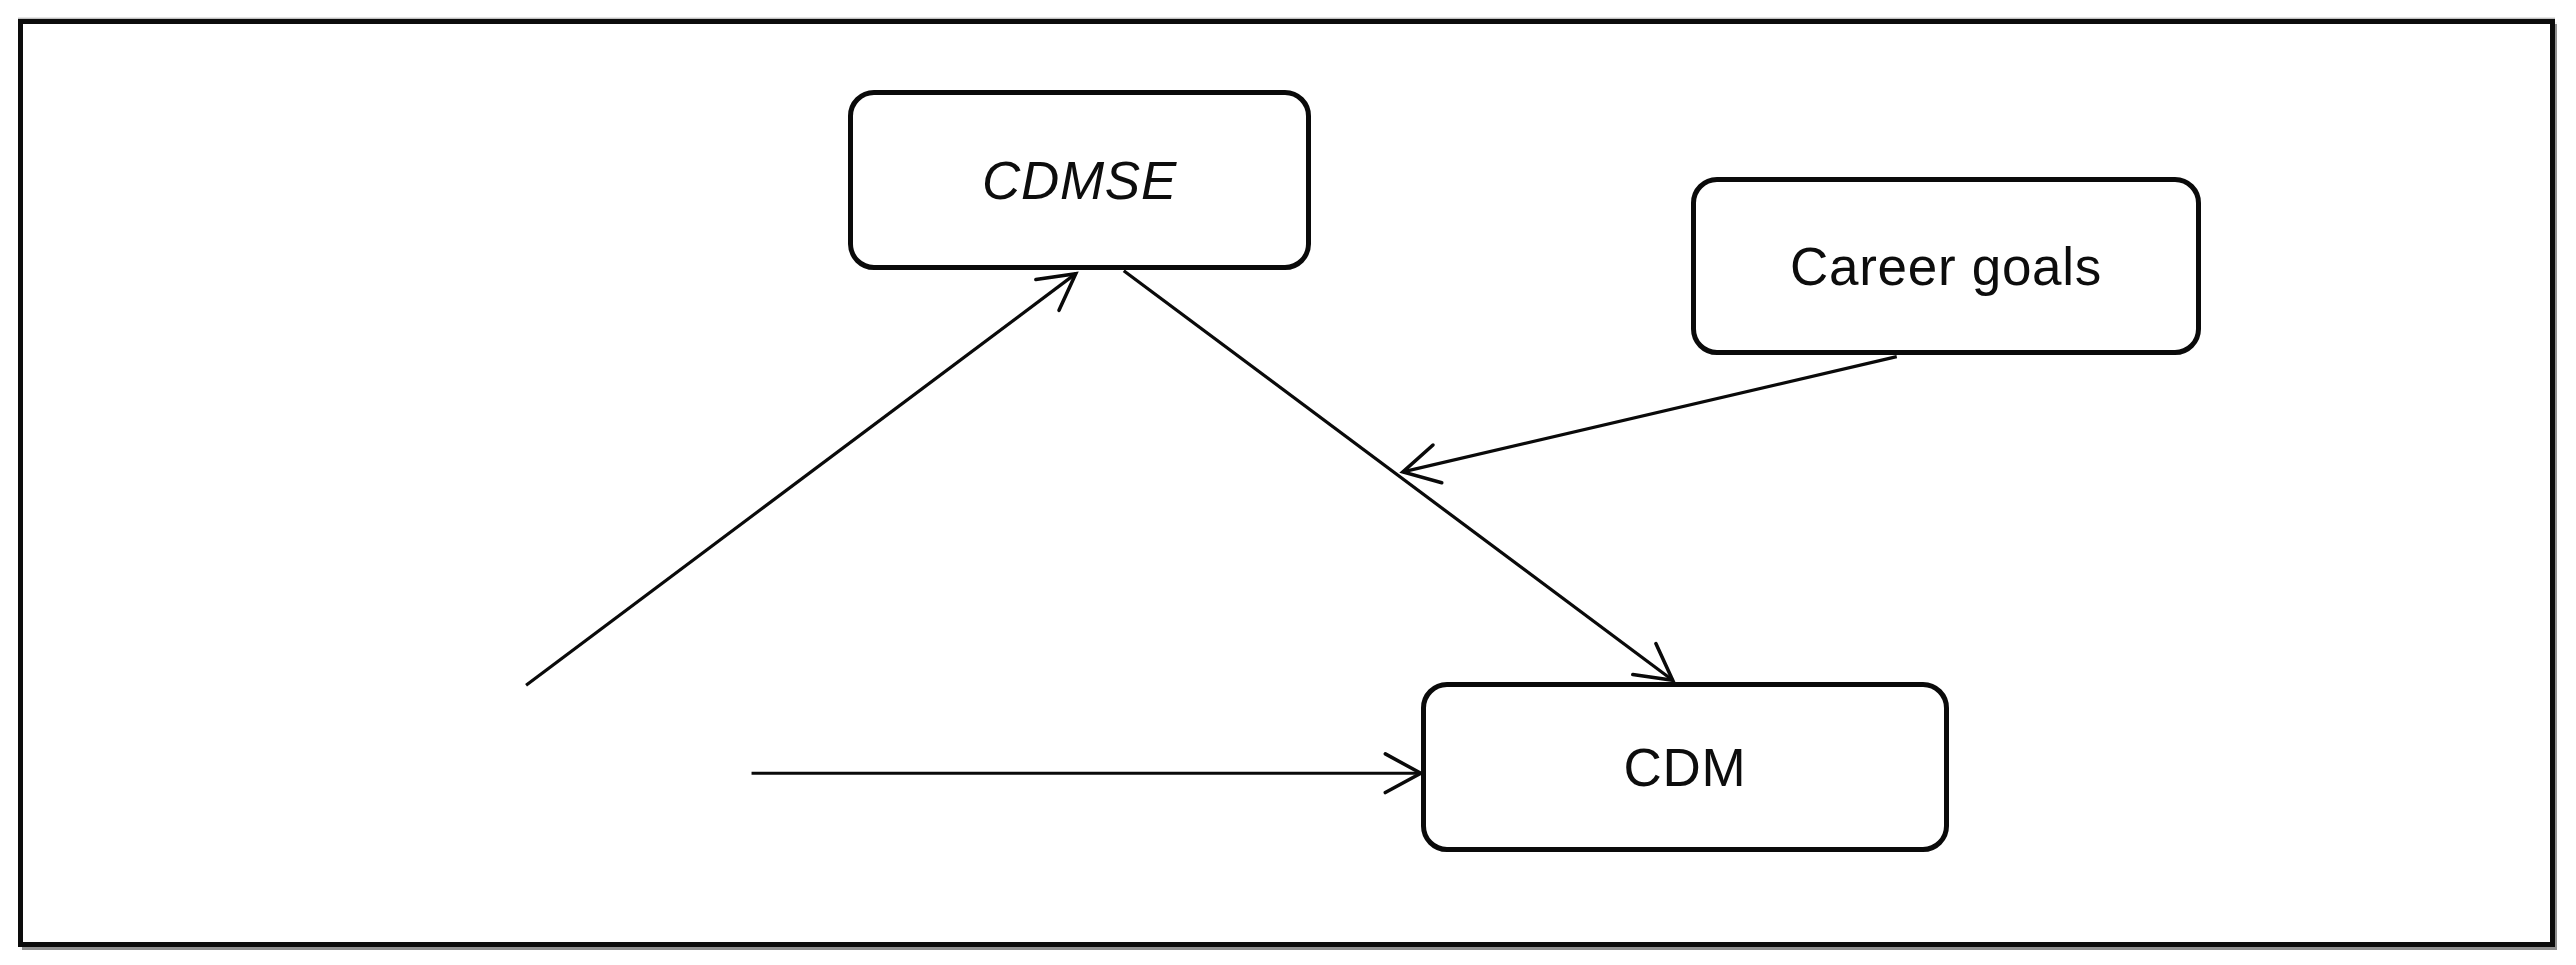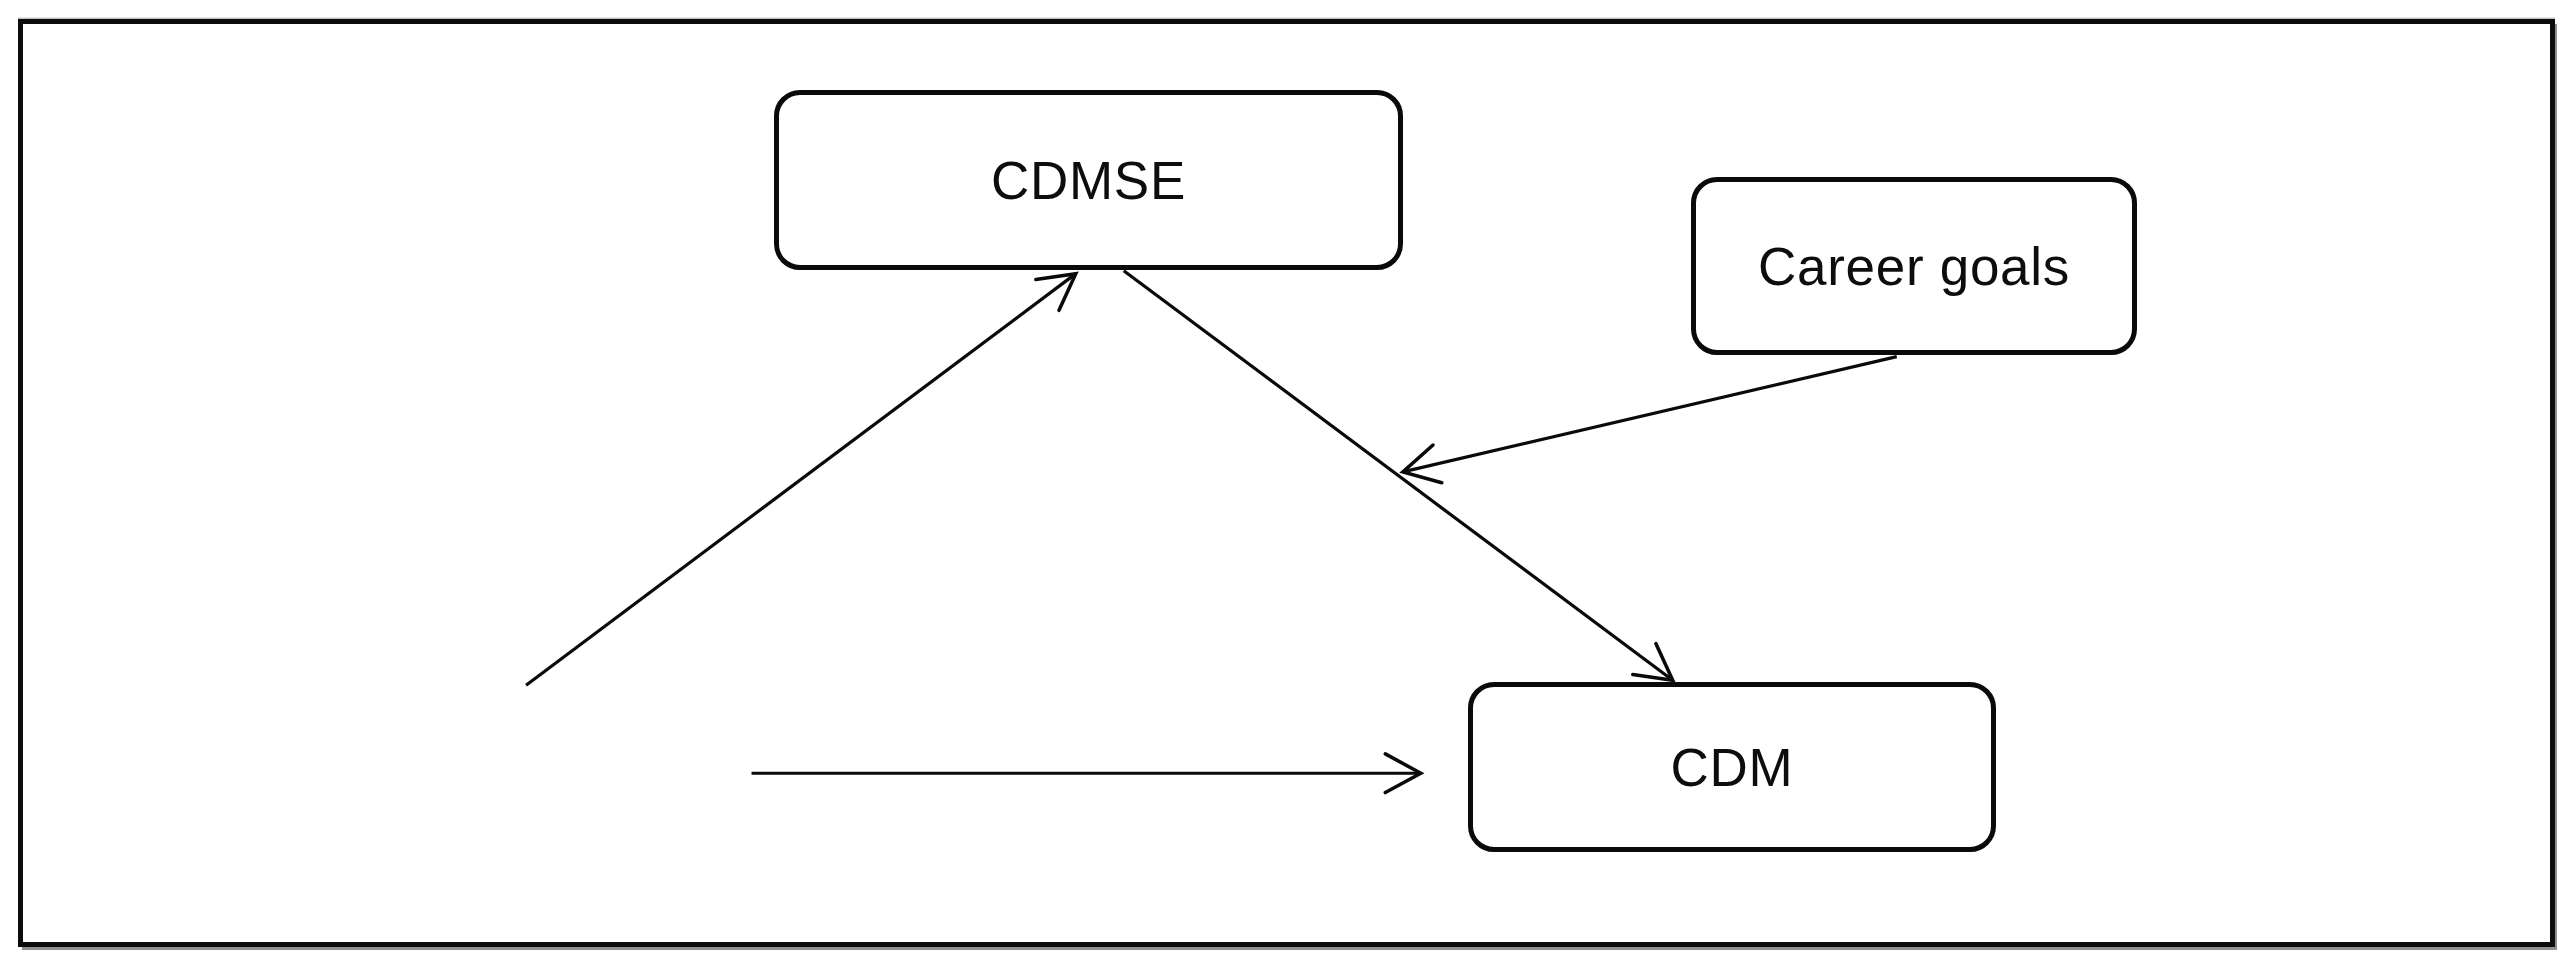--- a/index.html
+++ b/index.html
@@ -46,24 +46,24 @@
     border-radius: 26px;
     background: #ffffff;
     display: flex;
     align-items: center;
     justify-content: center;
     font-size: 53px;
     color: #0d0d0d;
     letter-spacing: 0.7px;
     white-space: nowrap;
   }
-  .node-cdmse        { left: 774px; top: 90px; width: 629px; height: 180px; }
-  .node-career-goals { left: 1691px; top: 177px; width: 446px; height: 178px; }
+  .node-cdmse        { left: 848px; top: 90px; width: 463px; height: 180px; font-style: italic; }
+  .node-career-goals { left: 1691px; top: 177px; width: 510px; height: 178px; }
   .node-work-value   { left: 223px;  top: 685px; width: 533px; height: 178px; }
-  .node-cdm          { left: 1421px; top: 682px; width: 528px; height: 170px; margin-left: 47px; }
+  .node-cdm          { left: 1421px; top: 682px; width: 528px; height: 170px; }
 </style>
 </head>
 <body>
 
 <div class="canvas">
 
   <div class="frame"></div>
 
   <svg class="edges" viewBox="0 0 3599 1349" xmlns="http://www.w3.org/2000/svg">
     <defs>

